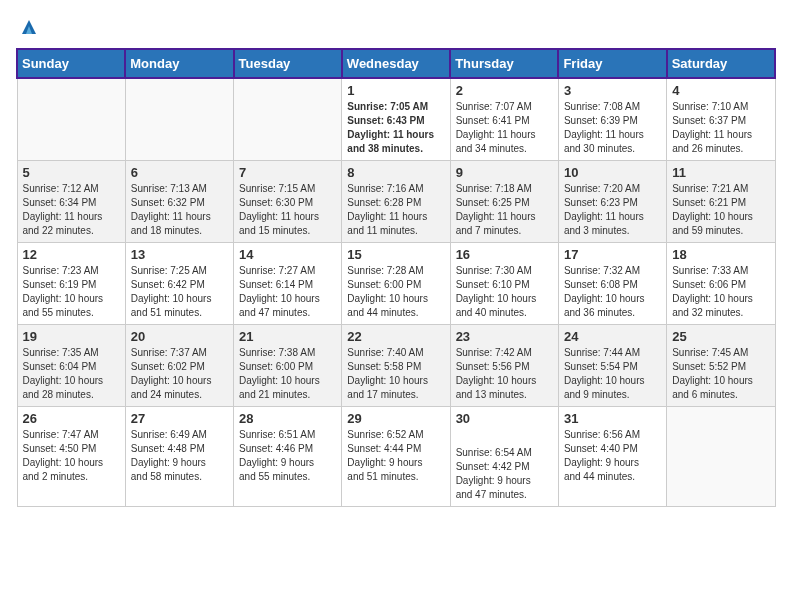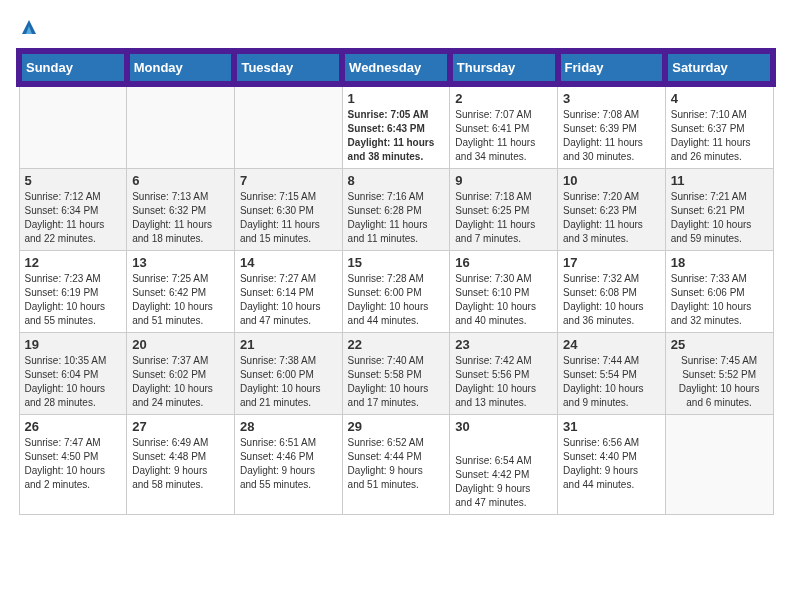--- a/index.html
+++ b/index.html
@@ -47,21 +47,21 @@
       border-collapse: collapse;
       border: 1px solid #ccc;
     }
     .calendar th {
       background-color: #2a74b8;
       color: #fff;
       font-size: 13px;
       font-weight: bold;
       padding: 6px 4px;
       text-align: left;
-      border: 6px solid #4c1d95;
+      border: 2px solid #4c1d95;
     }
     .calendar td {
       vertical-align: top;
       font-size: 10.5px;
       color: #333;
       padding: 4px 5px;
       border: 1px solid #ccc;
       width: calc(100% / 7);
       height: 80px;
       background: #fff;
@@ -256,21 +256,21 @@
           <span class="day-number">18</span>
           <div class="day-info" style="white-space: pre-line;">Sunrise: 7:33 AM
 Sunset: 6:06 PM
 Daylight: 10 hours
 and 32 minutes.</div>
         </td>
       </tr>
       <tr>
         <td>
           <span class="day-number">19</span>
-          <div class="day-info" style="white-space: pre-line;">Sunrise: 10:35 AM
+          <div class="day-info" style="white-space: pre-line;">Sunrise: 7:35 AM
 Sunset: 6:04 PM
 Daylight: 10 hours
 and 28 minutes.</div>
         </td>
         <td>
           <span class="day-number">20</span>
           <div class="day-info" style="white-space: pre-line;">Sunrise: 7:37 AM
 Sunset: 6:02 PM
 Daylight: 10 hours
 and 24 minutes.</div>
@@ -298,21 +298,21 @@
         </td>
         <td>
           <span class="day-number">24</span>
           <div class="day-info" style="white-space: pre-line;">Sunrise: 7:44 AM
 Sunset: 5:54 PM
 Daylight: 10 hours
 and 9 minutes.</div>
         </td>
         <td>
           <span class="day-number">25</span>
-          <div class="day-info" style="white-space: pre-line; text-align: center;">Sunrise: 7:45 AM
+          <div class="day-info" style="white-space: pre-line;">Sunrise: 7:45 AM
 Sunset: 5:52 PM
 Daylight: 10 hours
 and 6 minutes.</div>
         </td>
       </tr>
       <tr>
         <td>
           <span class="day-number">26</span>
           <div class="day-info" style="white-space: pre-line;">Sunrise: 7:47 AM
 Sunset: 4:50 PM

